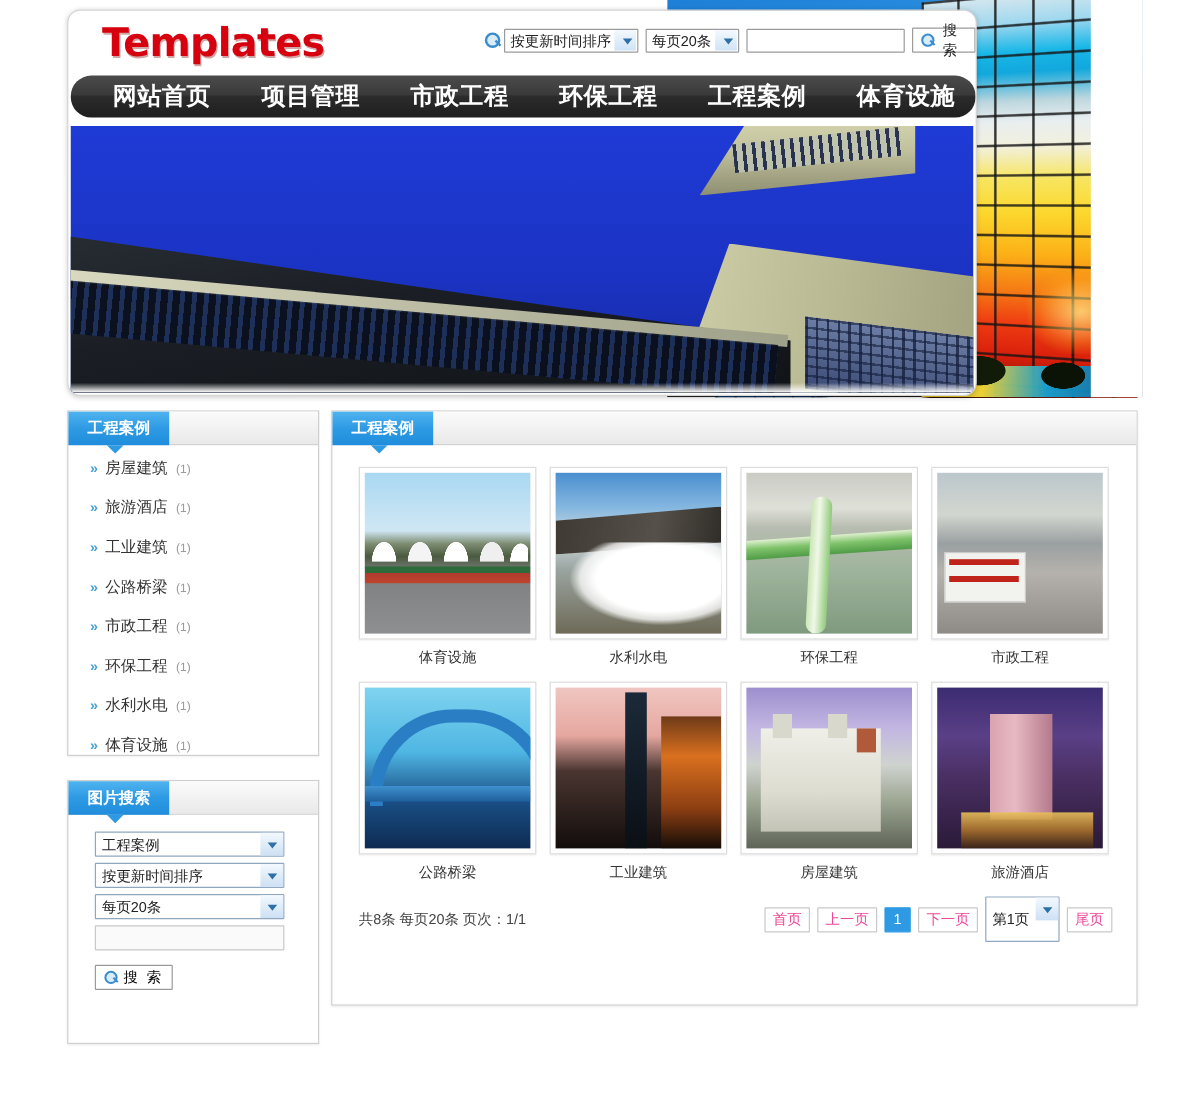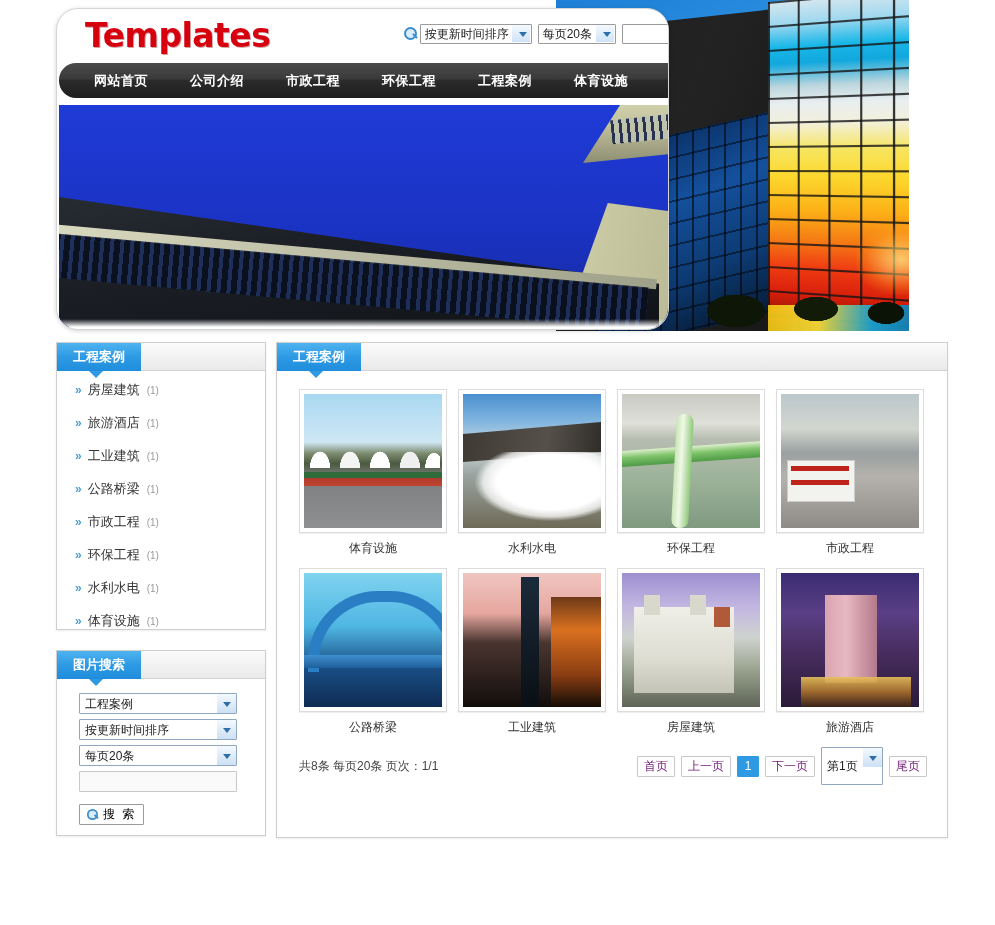--- a/index.html
+++ b/index.html
@@ -73,24 +73,24 @@
       radial-gradient(ellipse 6px 11px at 40px 38px, #6b2118 0%, #6b2118 70%, transparent 72%),
       radial-gradient(ellipse 6px 10px at 62px 36px, #a23a2c 0%, #a23a2c 70%, transparent 72%);
     opacity: .8;
   }
   .tb-whiteright {
     position: absolute; right: 0; top: 0; width: 43px; height: 331px; background: #fff;
   }
 
   
   .header-card {
-    position: absolute; left: 56px; top: 8px; width: 613px; height: 322px;
+    position: absolute; left: 56px; top: 8px; width: 758px; height: 322px;
     background: #fff;
     border: 1px solid #d5d5d5;
-    border-radius: 22px;
+    border-radius: 11px;
     box-shadow: 0 1px 4px rgba(0,0,0,.18);
     overflow: hidden;
   }
   .logo-row { position: relative; height: 52px; }
   .logo {
     position: absolute; left: 28px; top: 7px;
     font-size: 33px; font-weight: bold; color: #d6000f;
     letter-spacing: -0.5px;
     text-shadow: 1px 1px 0 rgba(120,0,0,.35);
     font-family: "DejaVu Sans", "Liberation Sans", sans-serif;
@@ -141,21 +141,21 @@
   }
 
   
   .nav {
     position: absolute; left: 2px; top: 54px; width: 754px; height: 35px;
     background: linear-gradient(to bottom, #4b4b4b 0%, #3a3a3a 45%, #2b2b2b 50%, #1e1e1e 100%);
     border-radius: 17px;
     display: flex; align-items: center; padding-left: 14px;
   }
   .nav-item {
-    color: #fff; font-size: 13px; font-weight: bold; padding: 0 21px;
+    color: #fff; font-size: 20px; font-weight: bold; padding: 0 21px;
     cursor: pointer; letter-spacing: .5px; white-space: nowrap;
     font-family: "DejaVu Sans", "Liberation Sans", sans-serif;
   }
 
   
   .banner {
     position: absolute; left: 2px; top: 96px; width: 752px; height: 222px;
     overflow: hidden; background: #0a2d8f;
   }
   .bn-sky { position: absolute; inset: 0; background: linear-gradient(to bottom, #1f3bd6 0%, #1b33c4 55%, #16299f 100%); }
@@ -234,21 +234,21 @@
   .cat-panel { height: 288px; }
   .cat-list { padding: 10px 0 0 0; }
   .cat-item {
     display: flex; align-items: baseline; padding: 0 0 0 18px; height: 33px;
     border-bottom: 0; cursor: pointer;
   }
   .cat-arrow { color: #4a9fd8; font-size: 12px; margin-right: 6px; font-weight: bold; }
   .cat-label { font-size: 13px; color: #333; }
   .cat-count { font-size: 10px; color: #9a9a9a; margin-left: 7px; }
 
-  .search-panel { position: absolute; left: 0; top: 308px; width: 210px; height: 186px; }
+  .search-panel { position: absolute; left: 0; top: 308px; width: 210px; height: 220px; }
   .sp-body { padding: 14px 0 0 22px; }
   .sp-field { margin-bottom: 5px; }
   .sp-sel {
     width: 158px; height: 21px; border: 1px solid #8fa8c0; background: #fff;
     appearance: none; -webkit-appearance: none; font-size: 12px; padding: 0 22px 0 5px;
     color: #222; border-radius: 1px;
   }
   .sp-selwrap { position: relative; display: inline-block; }
   .sp-selwrap::before {
     content: ""; position: absolute; right: 1px; top: 1px; width: 19px; height: 19px;
@@ -366,21 +366,21 @@
   
   .pager {
     position: absolute; left: 22px; bottom: 52px; width: 628px;
     display: flex; align-items: center; justify-content: space-between;
   }
   .pager-info { font-size: 12px; color: #444; }
   .pager-btns { display: flex; align-items: center; gap: 6px; }
   .pg {
     min-width: 34px; height: 21px; border: 1px solid #c9c9c9; background: #fff;
     display: inline-flex; align-items: center; justify-content: center;
-    font-size: 12px; color: #701a75; cursor: pointer; padding: 0 6px; border-radius: 1px;
+    font-size: 12px; color: #ec4899; cursor: pointer; padding: 0 6px; border-radius: 1px;
   }
   .pg.cur { background: #2e9ae4; border-color: #2e9ae4; color: #fff; min-width: 22px; padding: 0; }
   .pg-selwrap { position: relative; display: inline-block; }
   .pg-sel {
     height: 38px; border: 1px solid #8fa8c0; background: #fff; appearance: none;
     -webkit-appearance: none; font-size: 12px; padding: 0 24px 0 5px; color: #222; border-radius: 1px;
   }
   .pg-selwrap::before {
     content: ""; position: absolute; right: 1px; top: 1px; width: 19px; height: 19px;
     background: linear-gradient(to bottom, #f3f9fe, #cde0f4); pointer-events: none;
@@ -436,21 +436,21 @@
         <input class="txtin" type="text" placeholder="" style="">
         <button class="btn-search">
           <span class="mag" style="transform:scale(.85)"></span>
           <span>搜 索</span>
         </button>
       </div>
     </div>
 
     <div class="nav">
       <div class="nav-item">网站首页</div>
-      <div class="nav-item">公司介绍</div>
+      <div class="nav-item">项目管理</div>
       <div class="nav-item">市政工程</div>
       <div class="nav-item">环保工程</div>
       <div class="nav-item">工程案例</div>
       <div class="nav-item">体育设施</div>
       <div class="nav-item">联系我们</div>
     </div>
 
     <div class="banner">
       <div class="bn-sky"></div>
       <div class="bn-soffit"></div>

